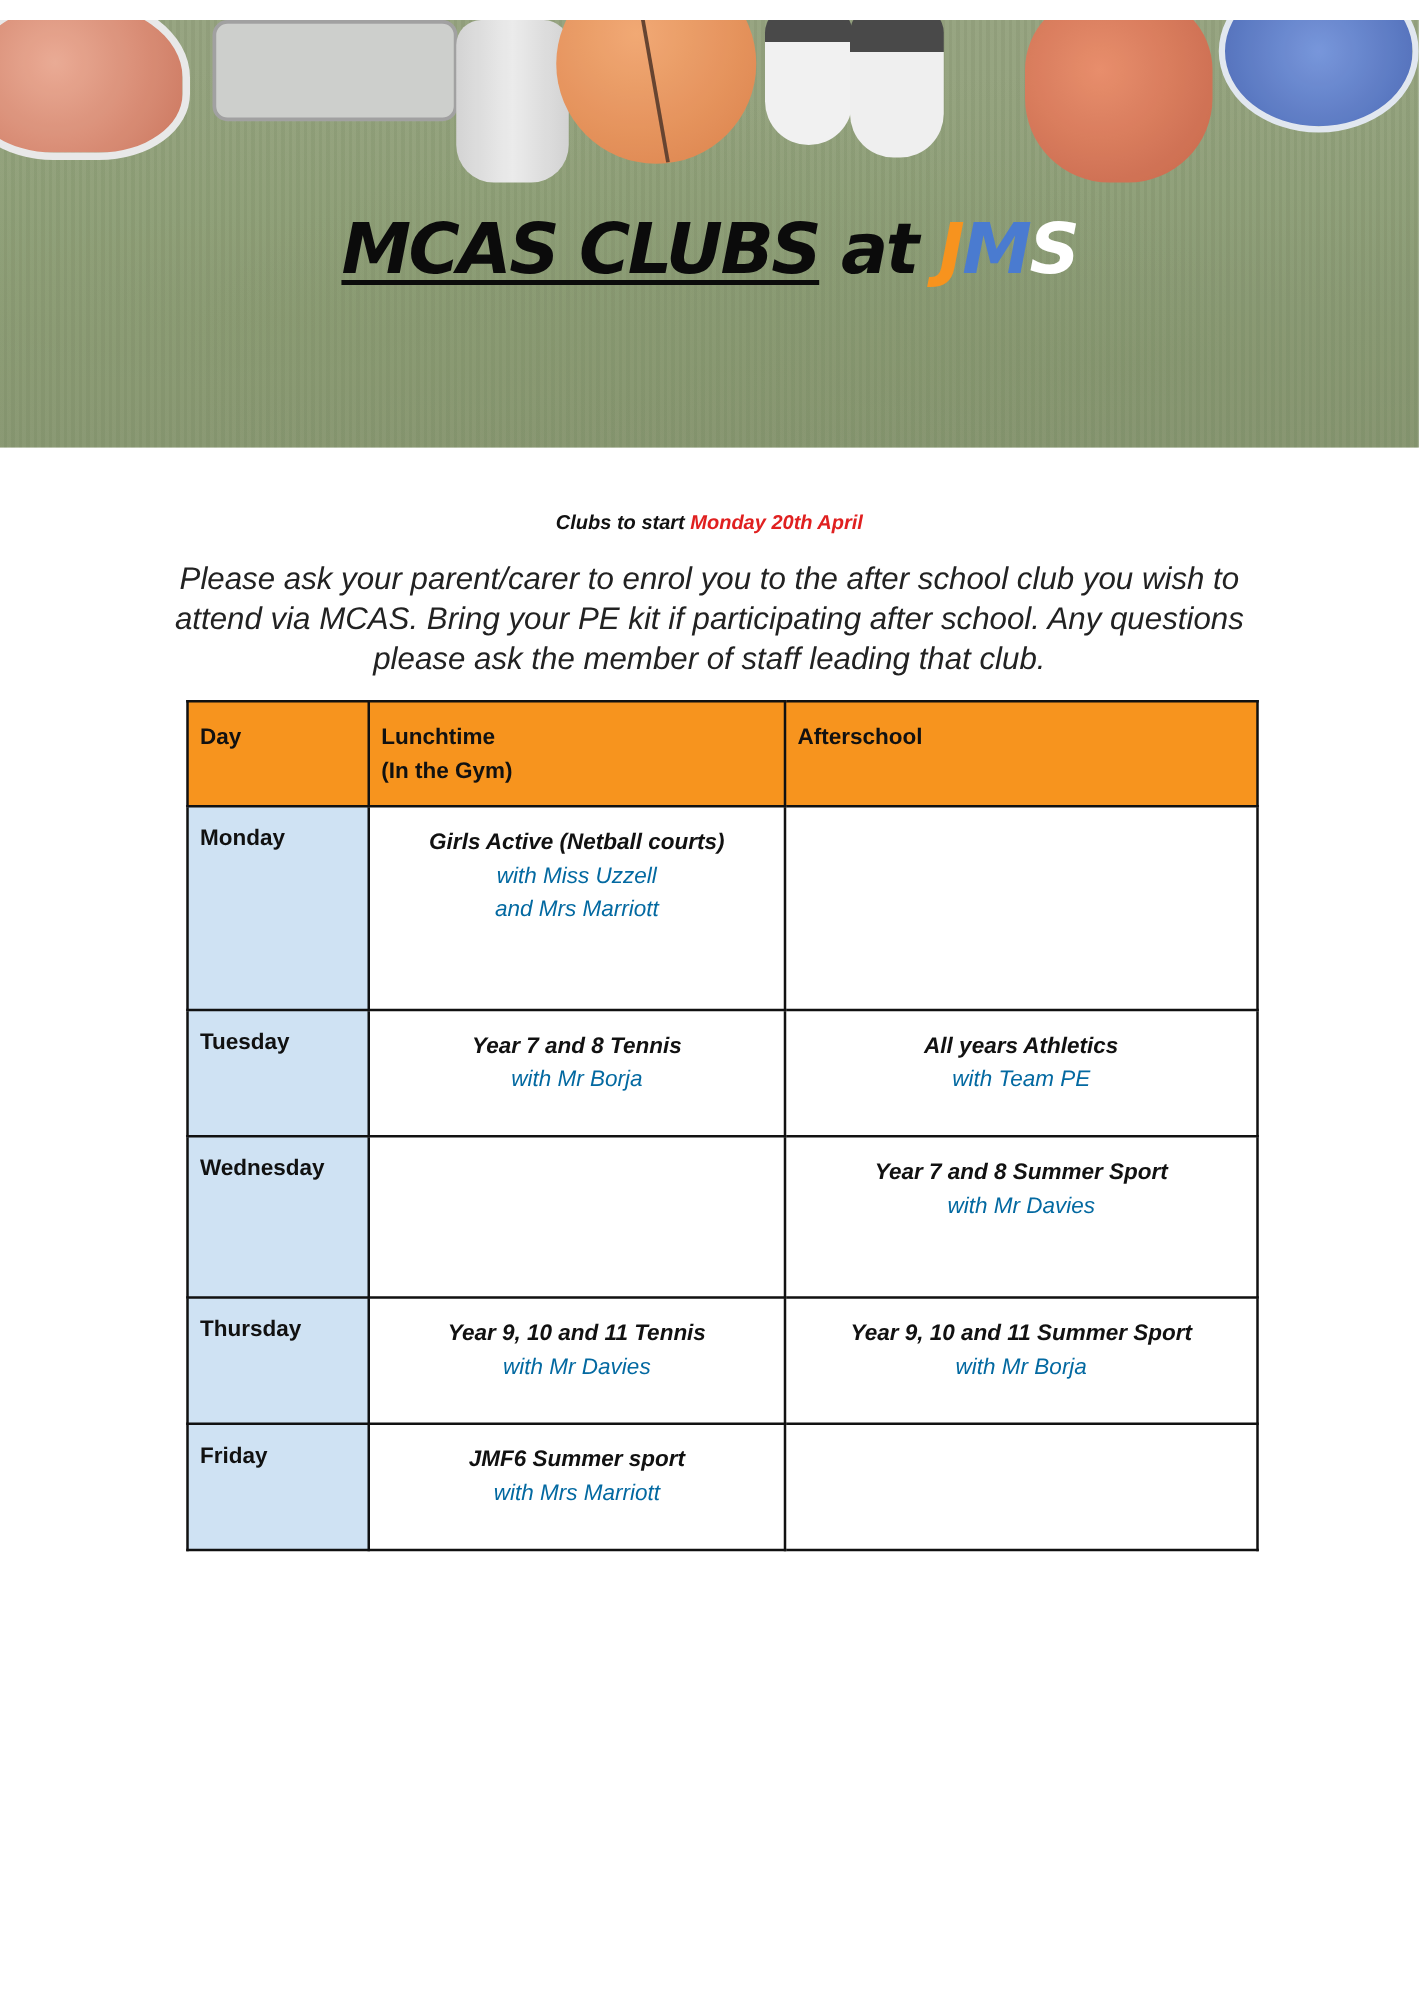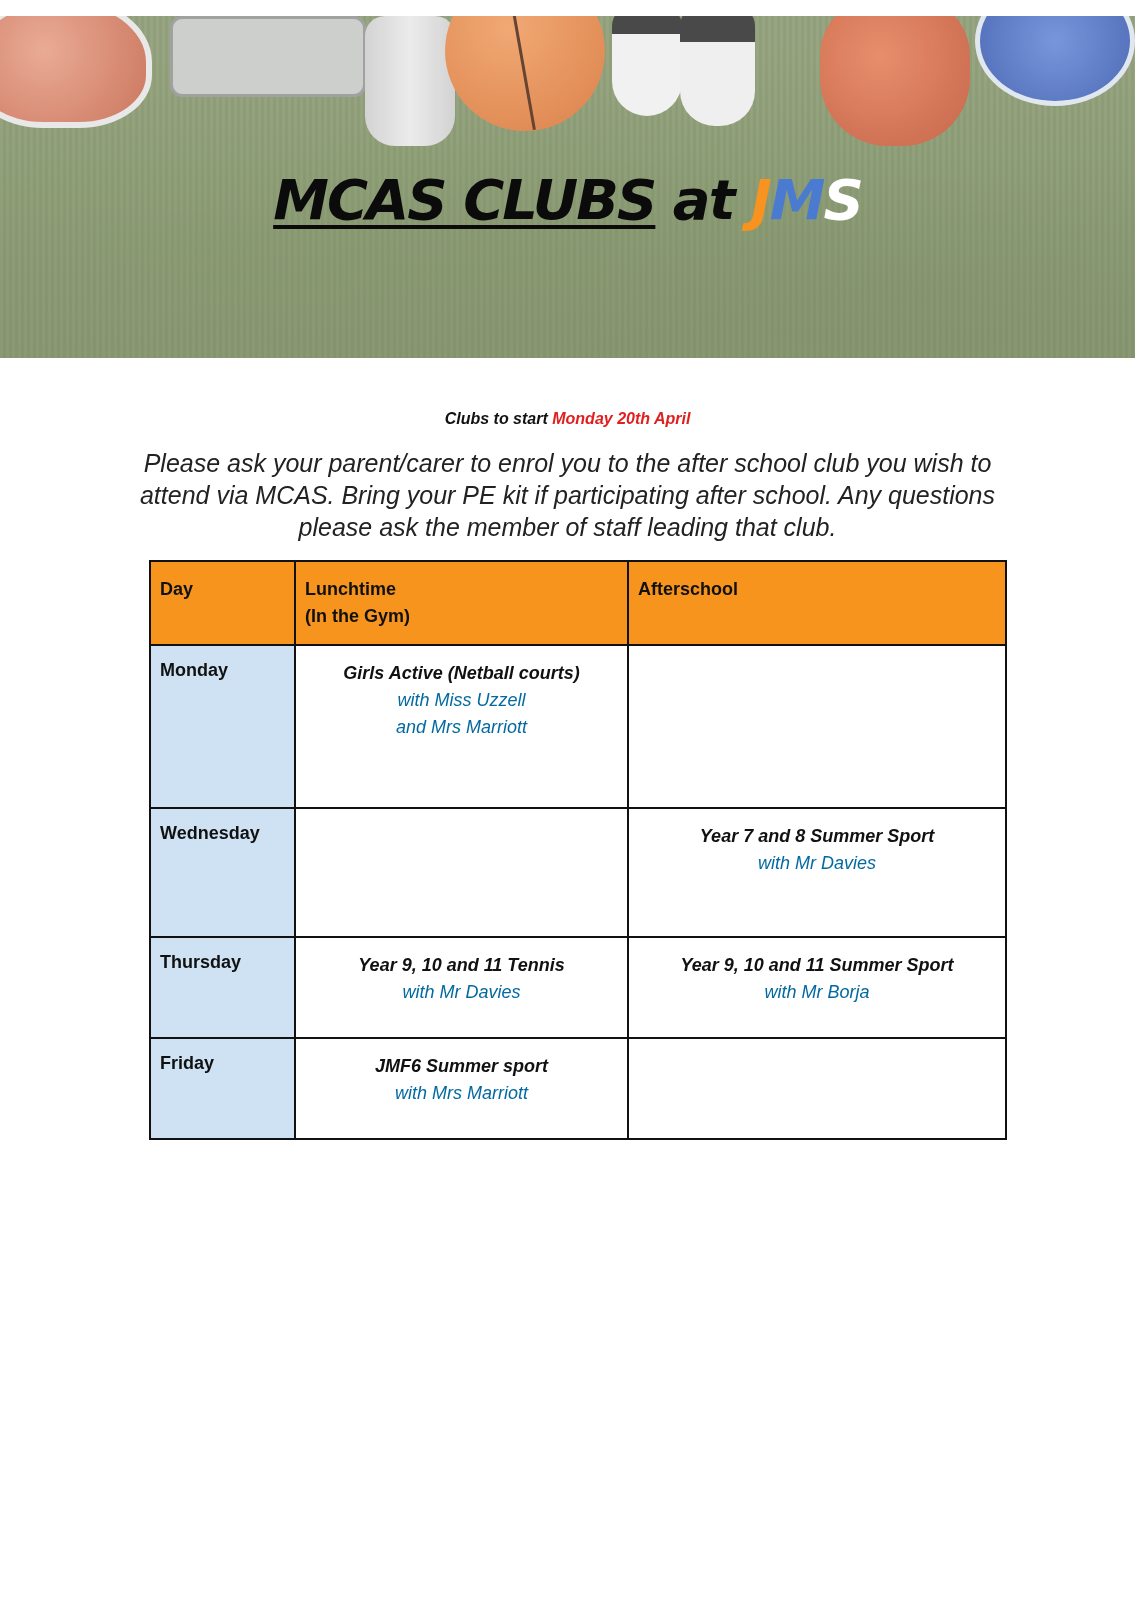--- a/index.html
+++ b/index.html
@@ -98,20 +98,31 @@
       <span class="act">Girls Active (Netball courts)</span>
       <span class="staff">with Miss Uzzell</span>
       <span class="staff">and Mrs Marriott</span>
     </td>
     <td class="cell">
       <span class="act"></span>
       <span class="staff"></span>
     </td>
   </tr>
 
+  <tr style="height:101px">
+    <td class="day">Tuesday</td>
+    <td class="cell">
+      <span class="act">Year 7 and 8 Tennis</span>
+      <span class="staff">with Mr Borja</span>
+    </td>
+    <td class="cell">
+      <span class="act">All years Athletics</span>
+      <span class="staff">with Team PE</span>
+    </td>
+  </tr>
 
   <tr style="height:129px">
     <td class="day">Wednesday</td>
     <td class="cell">
       <span class="act"></span>
       <span class="staff"></span>
     </td>
     <td class="cell">
       <span class="act">Year 7 and 8 Summer Sport</span>
       <span class="staff">with Mr Davies</span>

